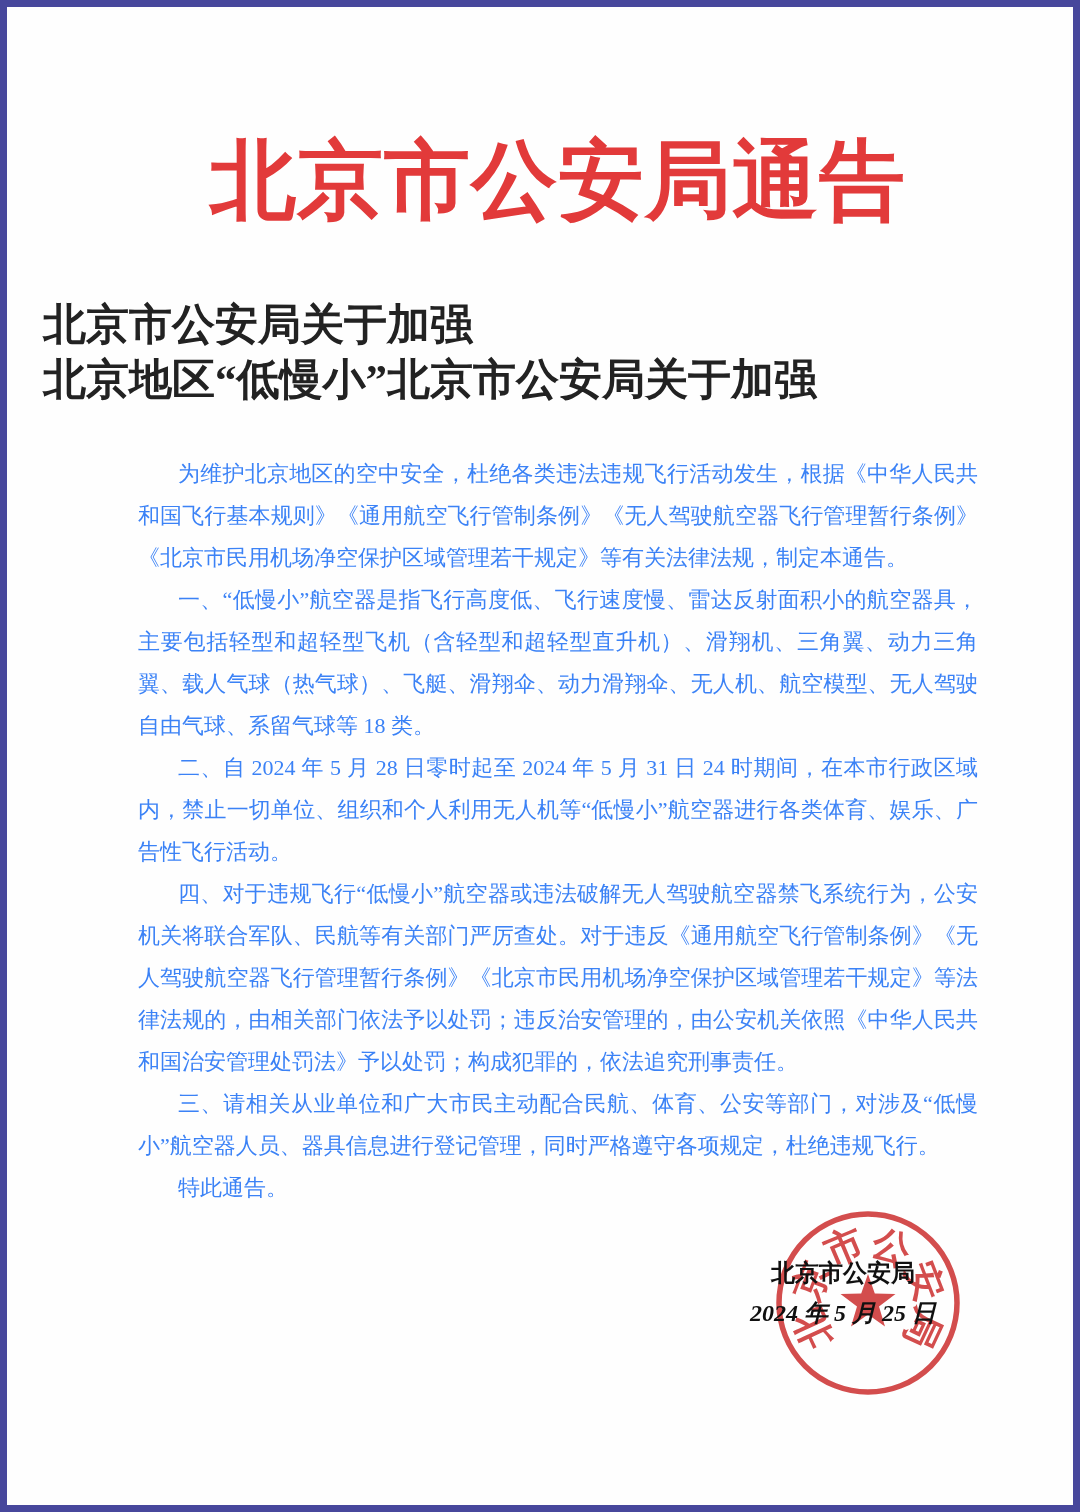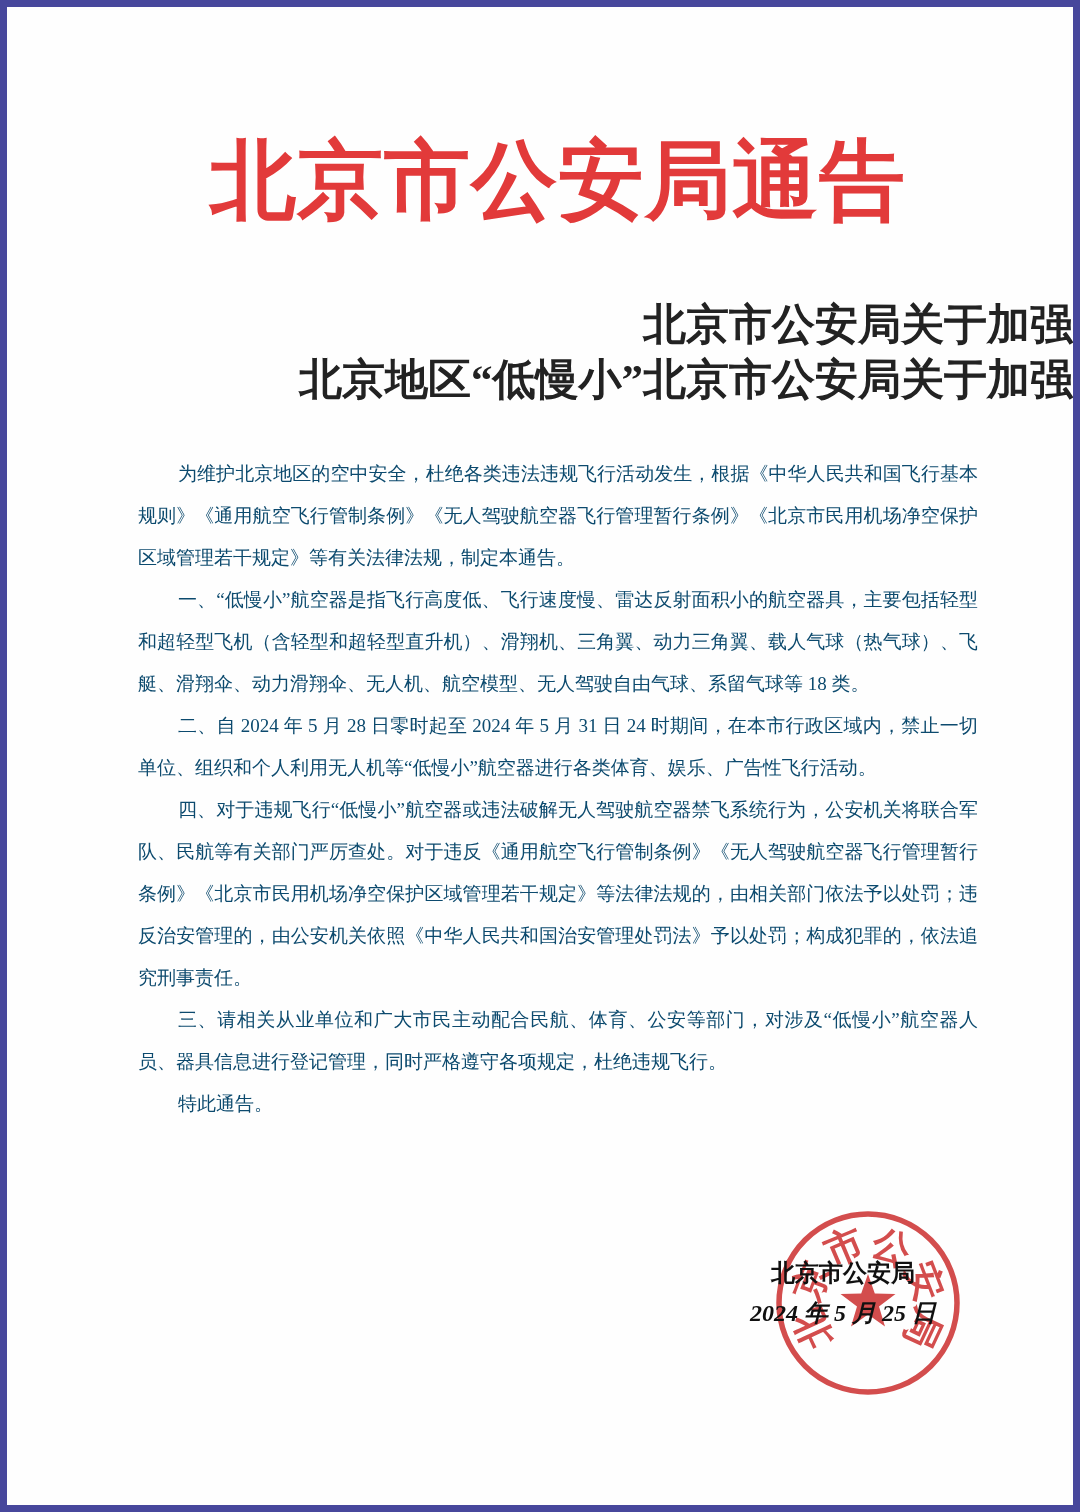--- a/index.html
+++ b/index.html
@@ -20,31 +20,31 @@
     margin-top: 124px;
     text-align: center;
     font-size: 86px;
     line-height: 100px;
     font-weight: bold;
     color: #e23a3a;
     letter-spacing: 1px;
   }
   .notice-subtitle {
     margin-top: 66px;
-    text-align: right;
+    text-align: left;
     font-weight: bold;
     color: #222222;
     font-size: 43px;
     line-height: 55px;
   }
   .content {
     margin: 46px 95px 0 95px;
-    font-size: 19px;
+    font-size: 22px;
     line-height: 42px;
-    color: #0c4a6e;
+    color: #3b82f6;
     text-align: justify;
   }
   .content p {
     text-indent: 40px;
   }
   .sign-block {
     position: absolute;
     left: 716px;
     top: 1246px;
     width: 240px;

